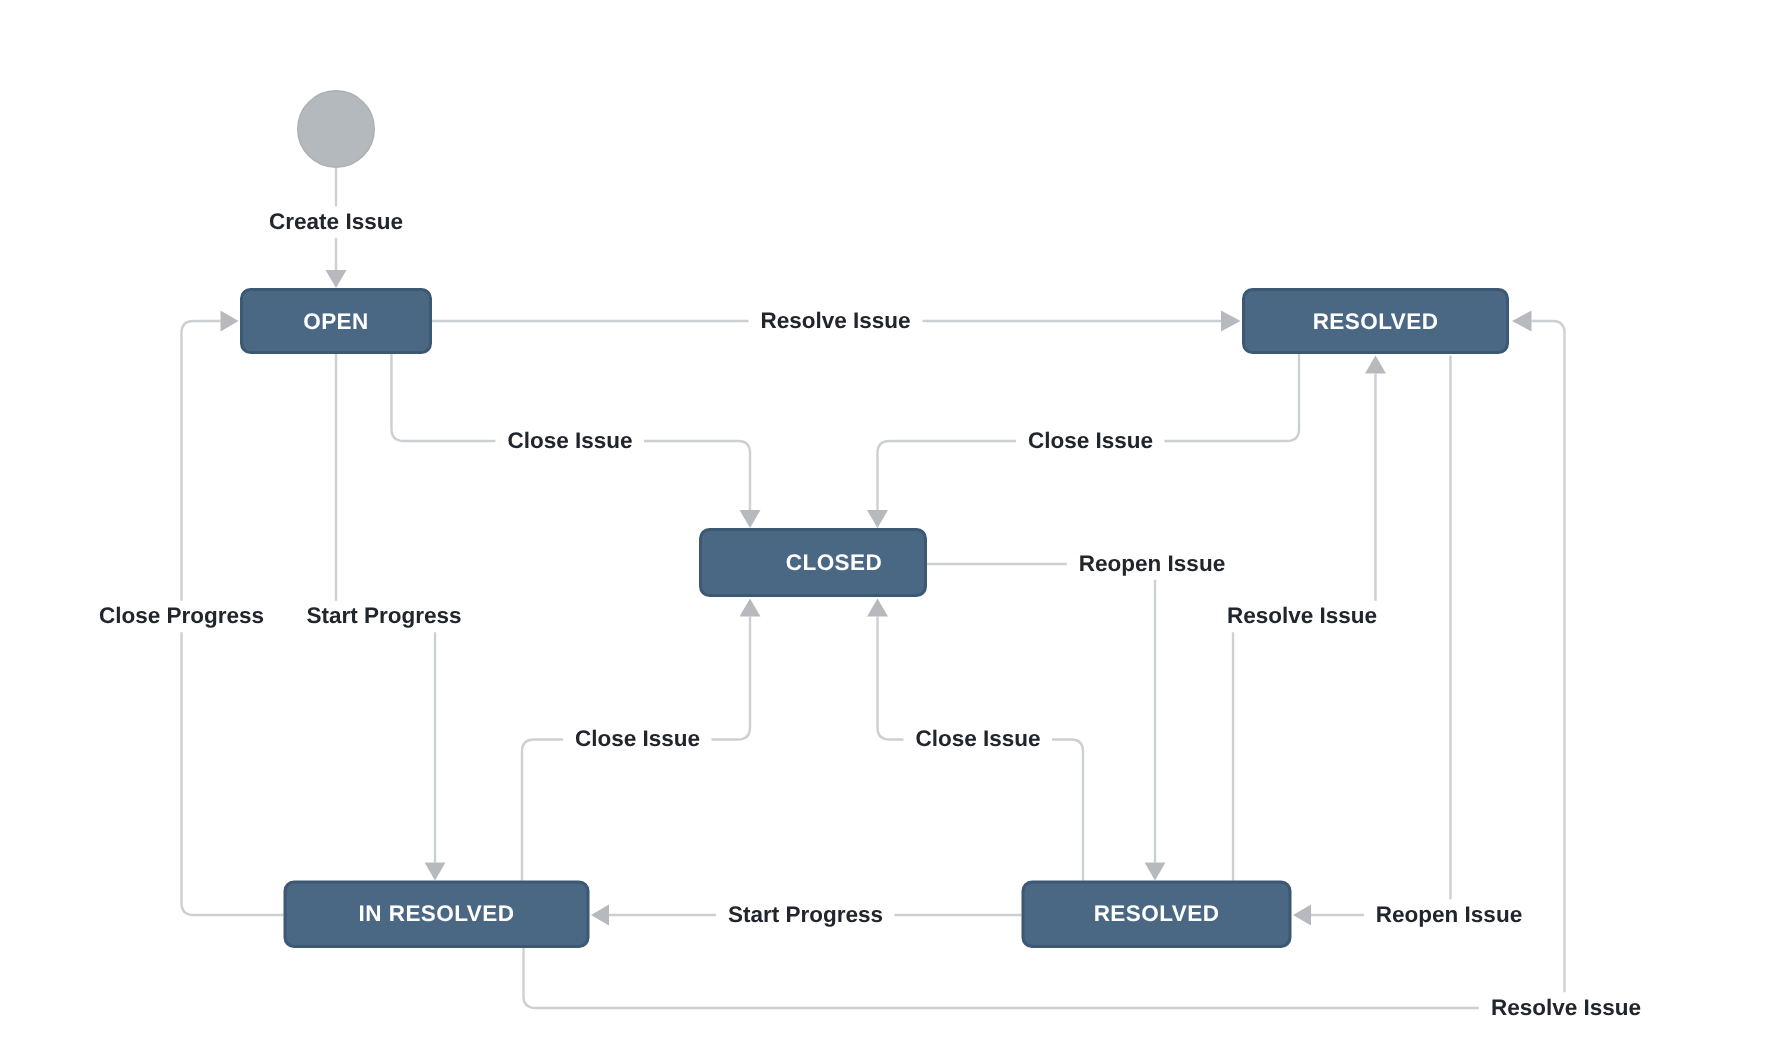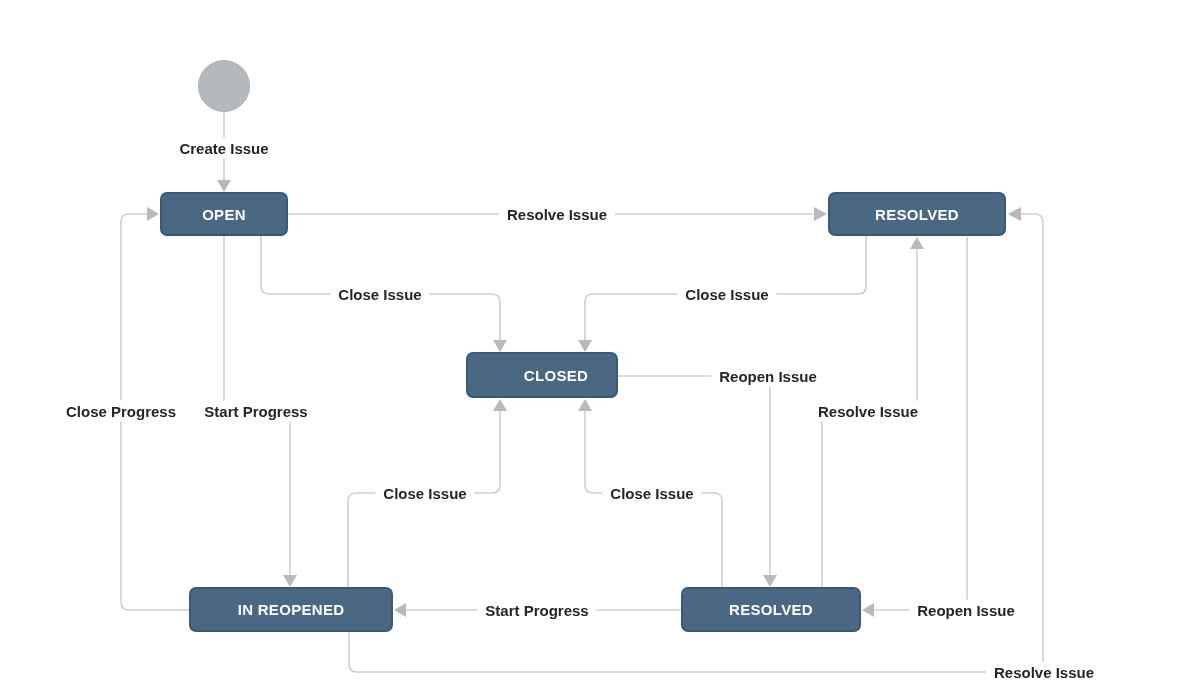--- a/index.html
+++ b/index.html
@@ -127,16 +127,16 @@
   <div class="edge-label" style="left:652px; top:451px;">Close Issue</div>
   <div class="edge-label" style="left:537px; top:568px;">Start Progress</div>
   <div class="edge-label" style="left:966px; top:568px;">Reopen Issue</div>
   <div class="edge-label" style="left:1044px; top:630px;">Resolve Issue</div>
 
   <div class="start-circle" style="left:198px; top:18px;"></div>
 
   <div class="node" style="left:160px; top:150px; width:128px; height:44px;">OPEN</div>
   <div class="node" style="left:828px; top:150px; width:178px; height:44px;">RESOLVED</div>
   <div class="node" style="left:466px; top:310px; width:152px; height:46px;padding-left:28px;">CLOSED</div>
-  <div class="node" style="left:189px; top:545px; width:204px; height:45px;">IN REOPENED</div>
+  <div class="node" style="left:189px; top:545px; width:204px; height:45px;">IN RESOLVED</div>
   <div class="node" style="left:681px; top:545px; width:180px; height:45px;">RESOLVED</div>
 
 </div>
 
 </body></html>

